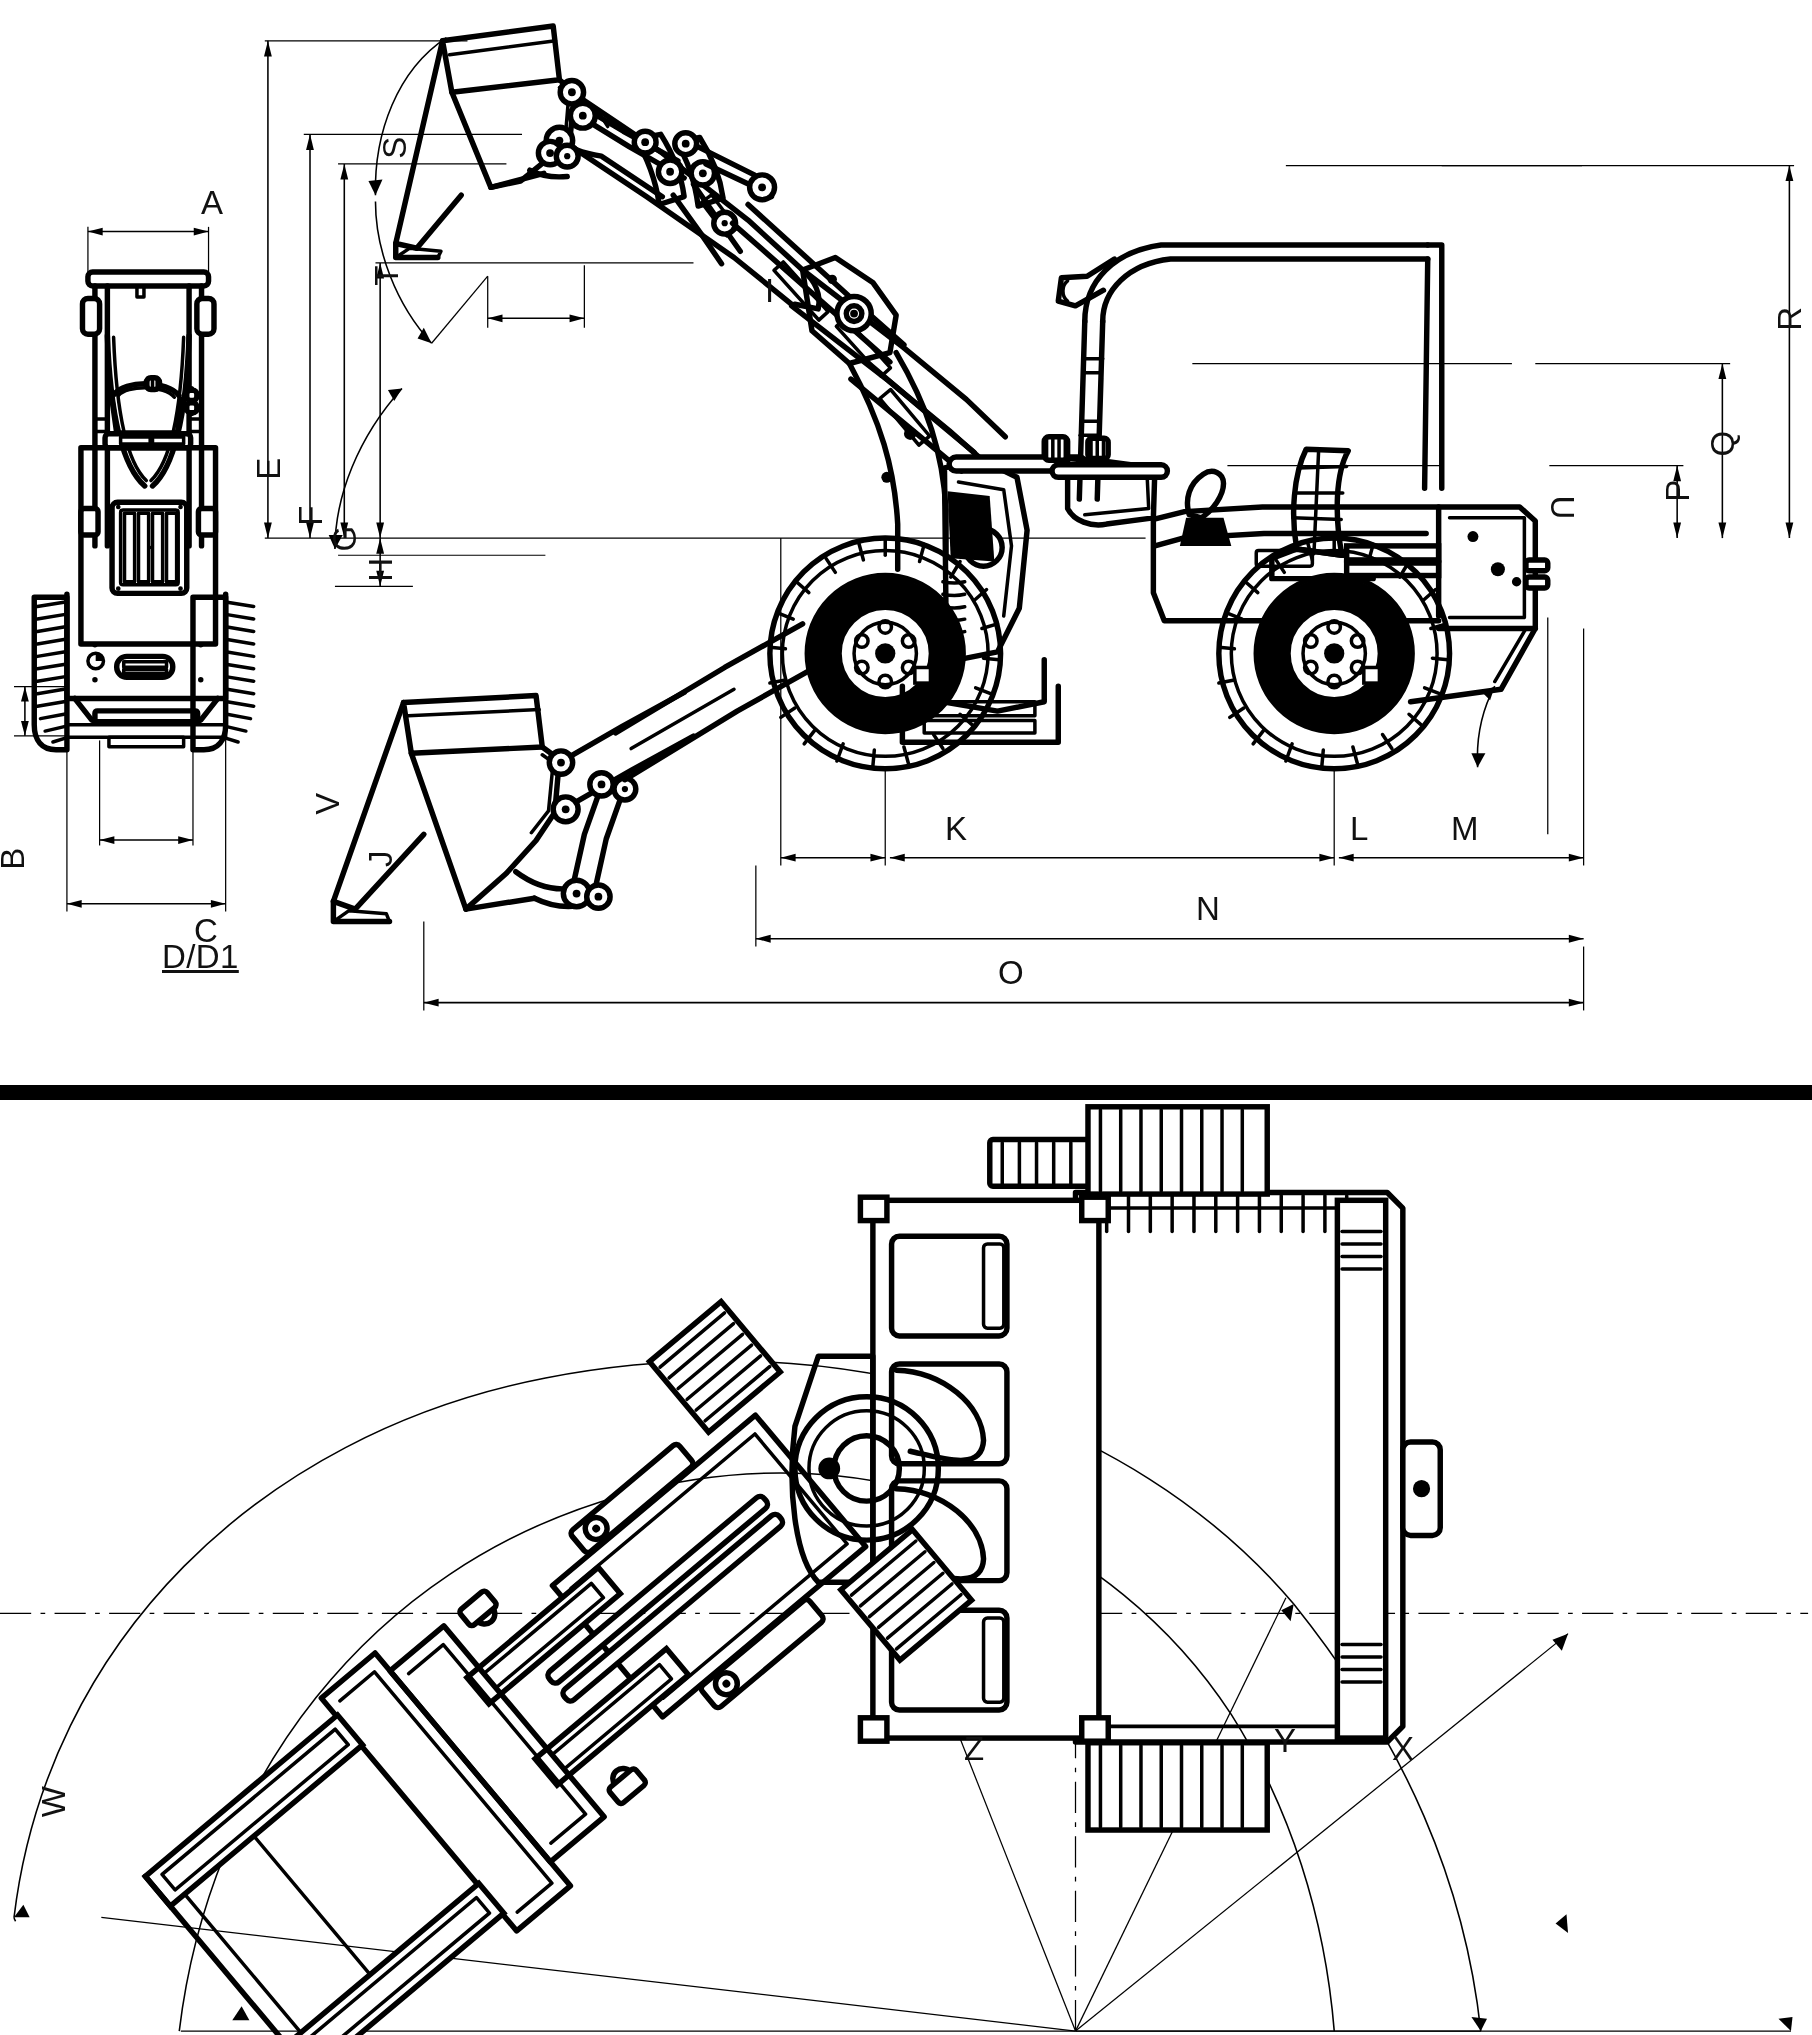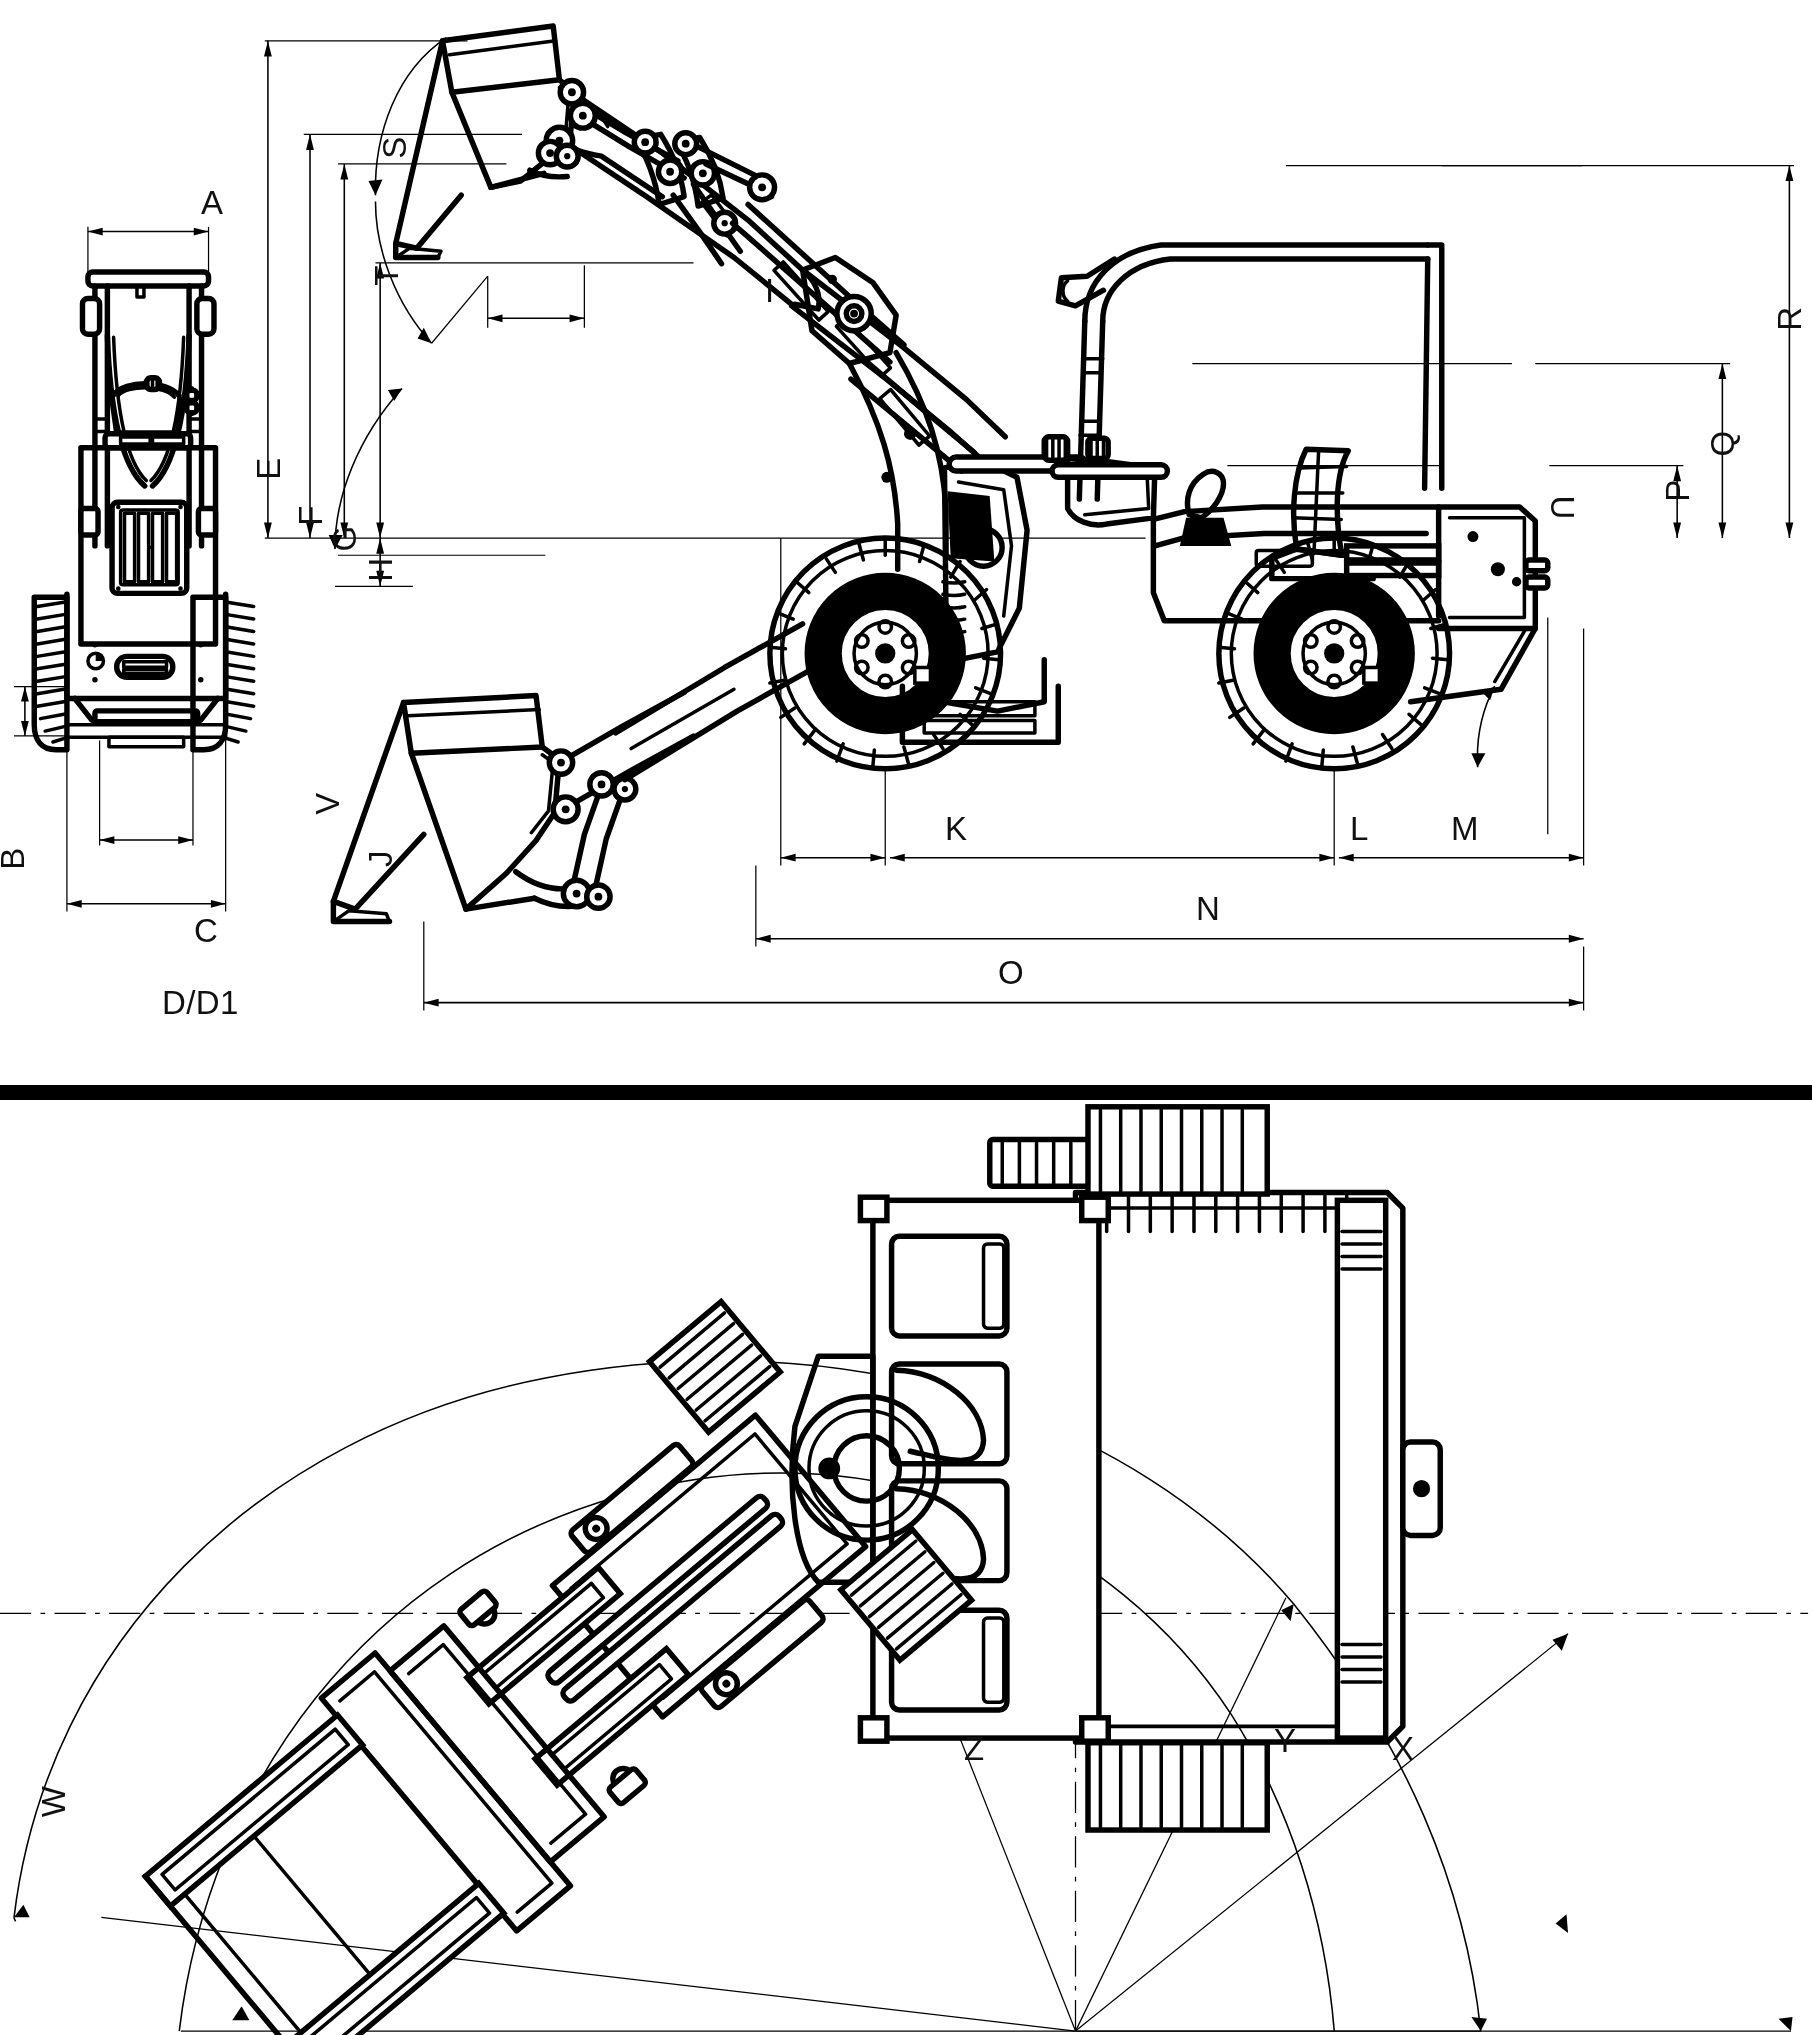--- a/index.html
+++ b/index.html
@@ -189,21 +189,21 @@
         <polygon class="fillblk" points="86,1160 105,1155 105,1165"></polygon>
         <polygon class="fillblk" points="290,1160 271,1155 271,1165"></polygon>
       </g>
 
     </svg>
   </div>
 
   <div class="dimlabel" style="left:201px;top:186px;">A</div>
   <div class="dimlabel rot90" style="left:-3.1px;top:842px;width:31px;text-align:center;">B</div>
   <div class="dimlabel" style="left:194px;top:914px;">C</div>
-  <div class="dimlabel" style="left:162px;top:986px;">D/D1</div>
+  <div class="dimlabel" style="left:162px;top:940px;text-decoration:underline;">D/D1</div>
 
   <div class="view" style="left:257px;top:0px;width:1555px;height:1084px;">
     <svg width="1555" height="1084" viewBox="0 0 1995 1390">
 
       <g>
 
         <line class="extline" x1="10" y1="52" x2="270" y2="52"></line>
 
         <line class="extline" x1="60" y1="172" x2="340" y2="172"></line>
 

